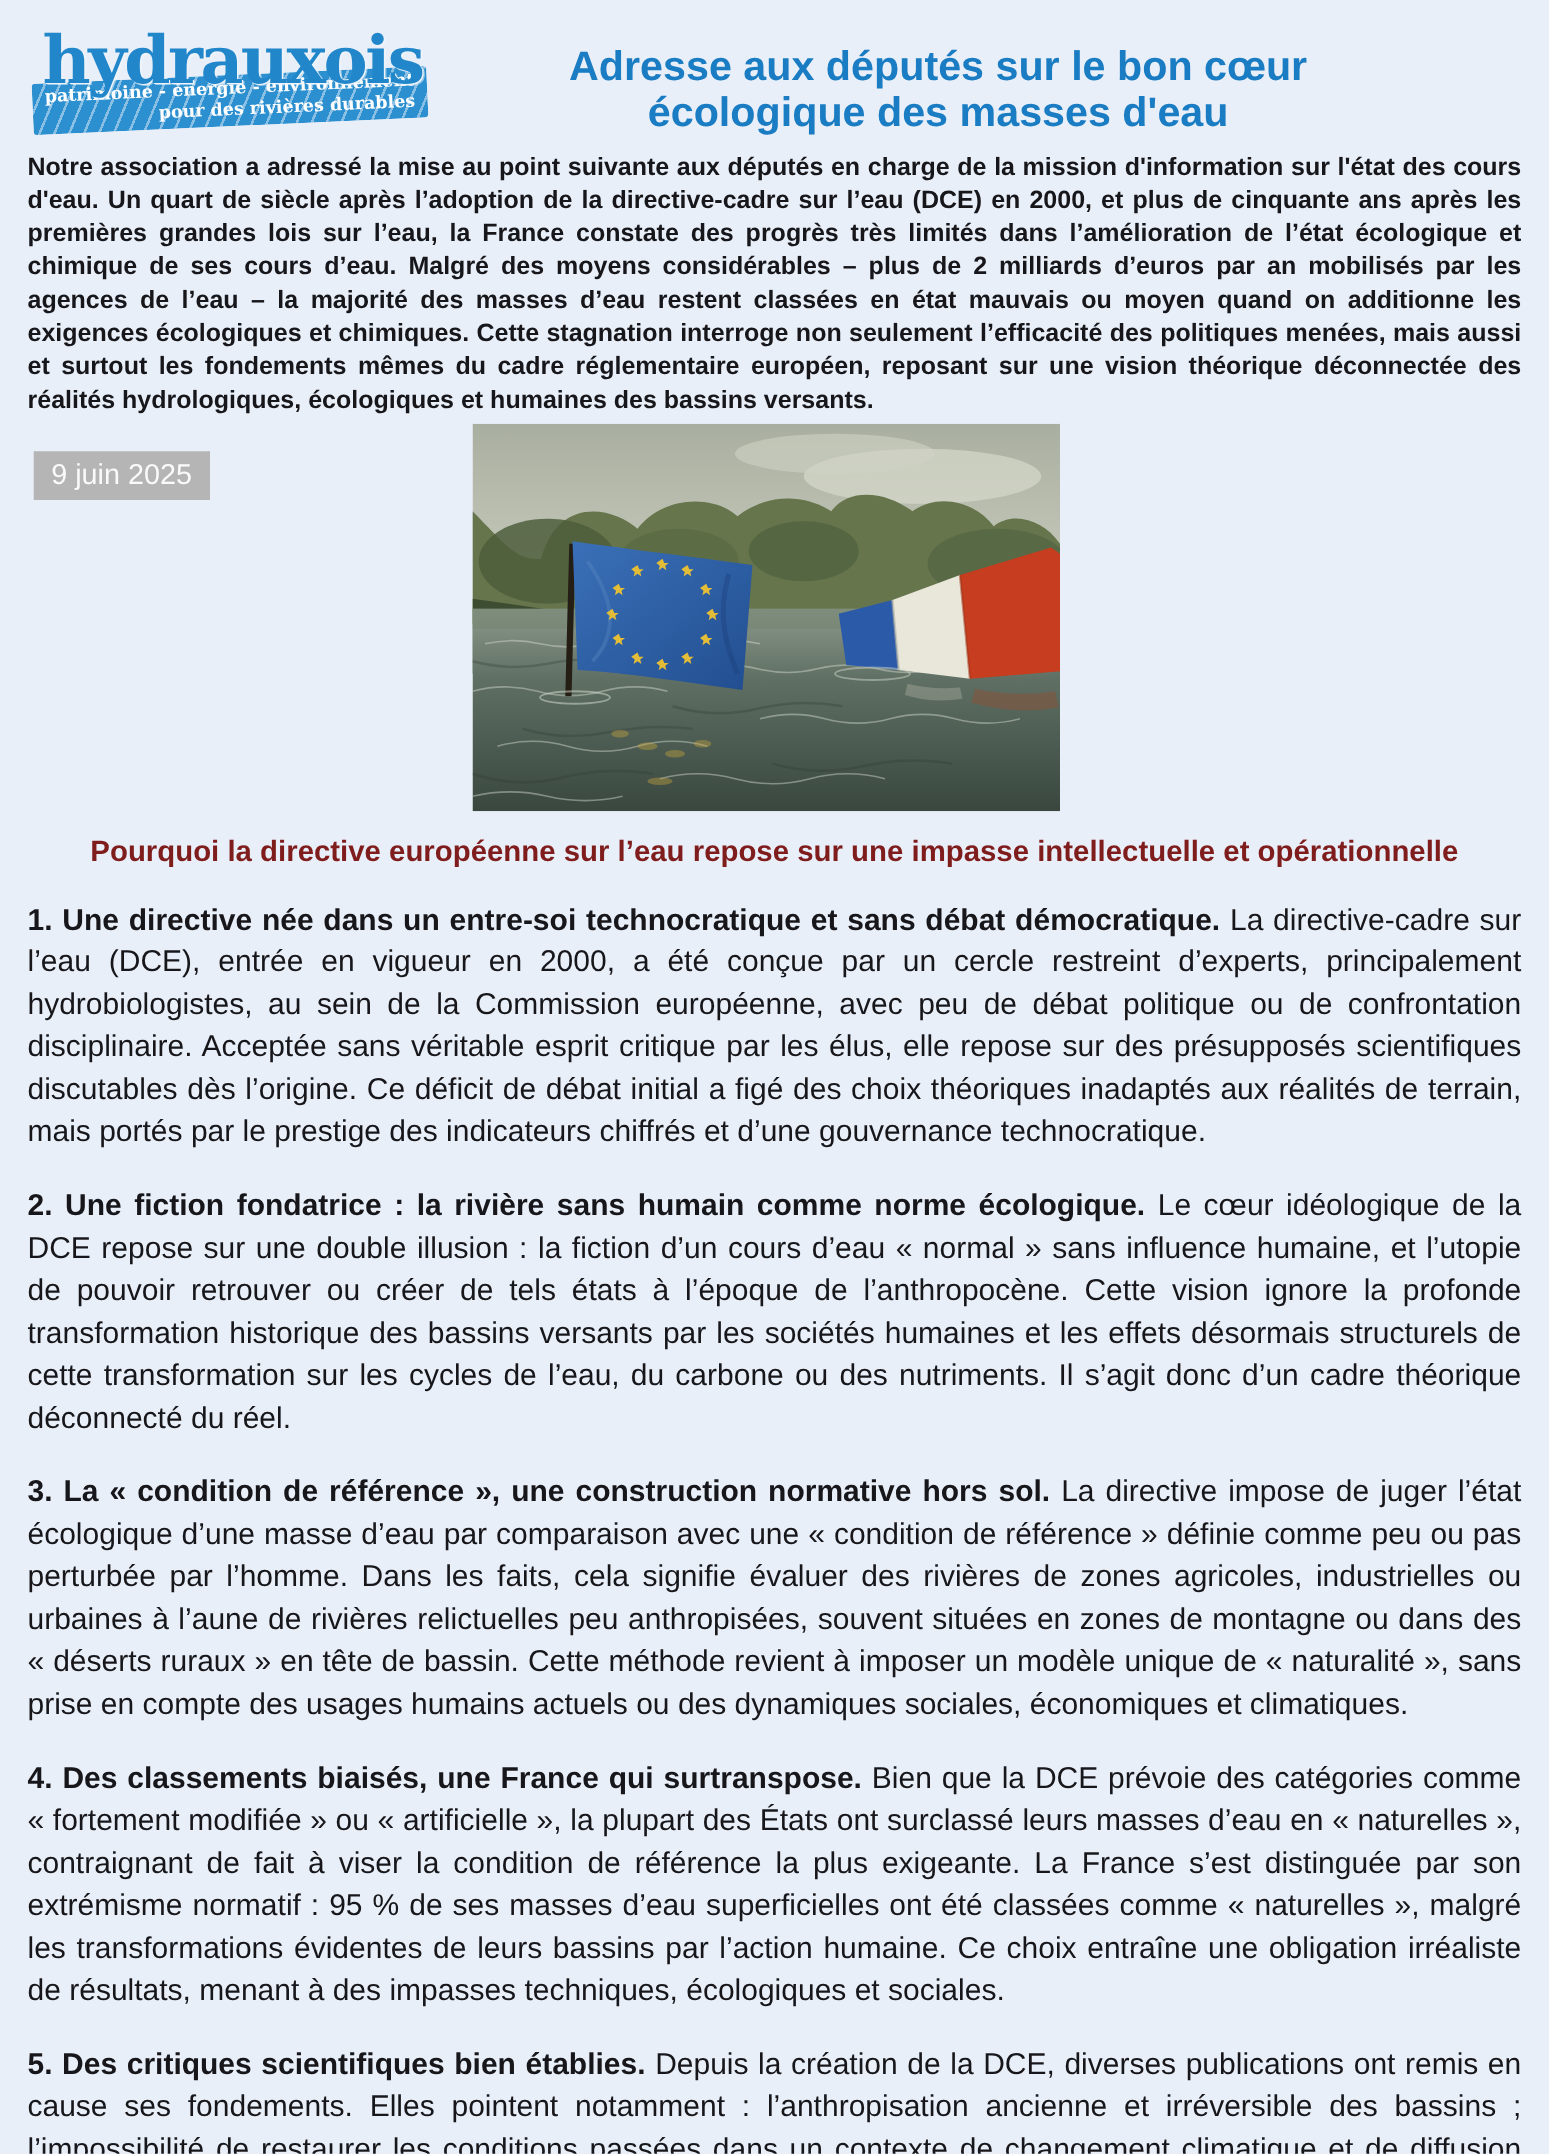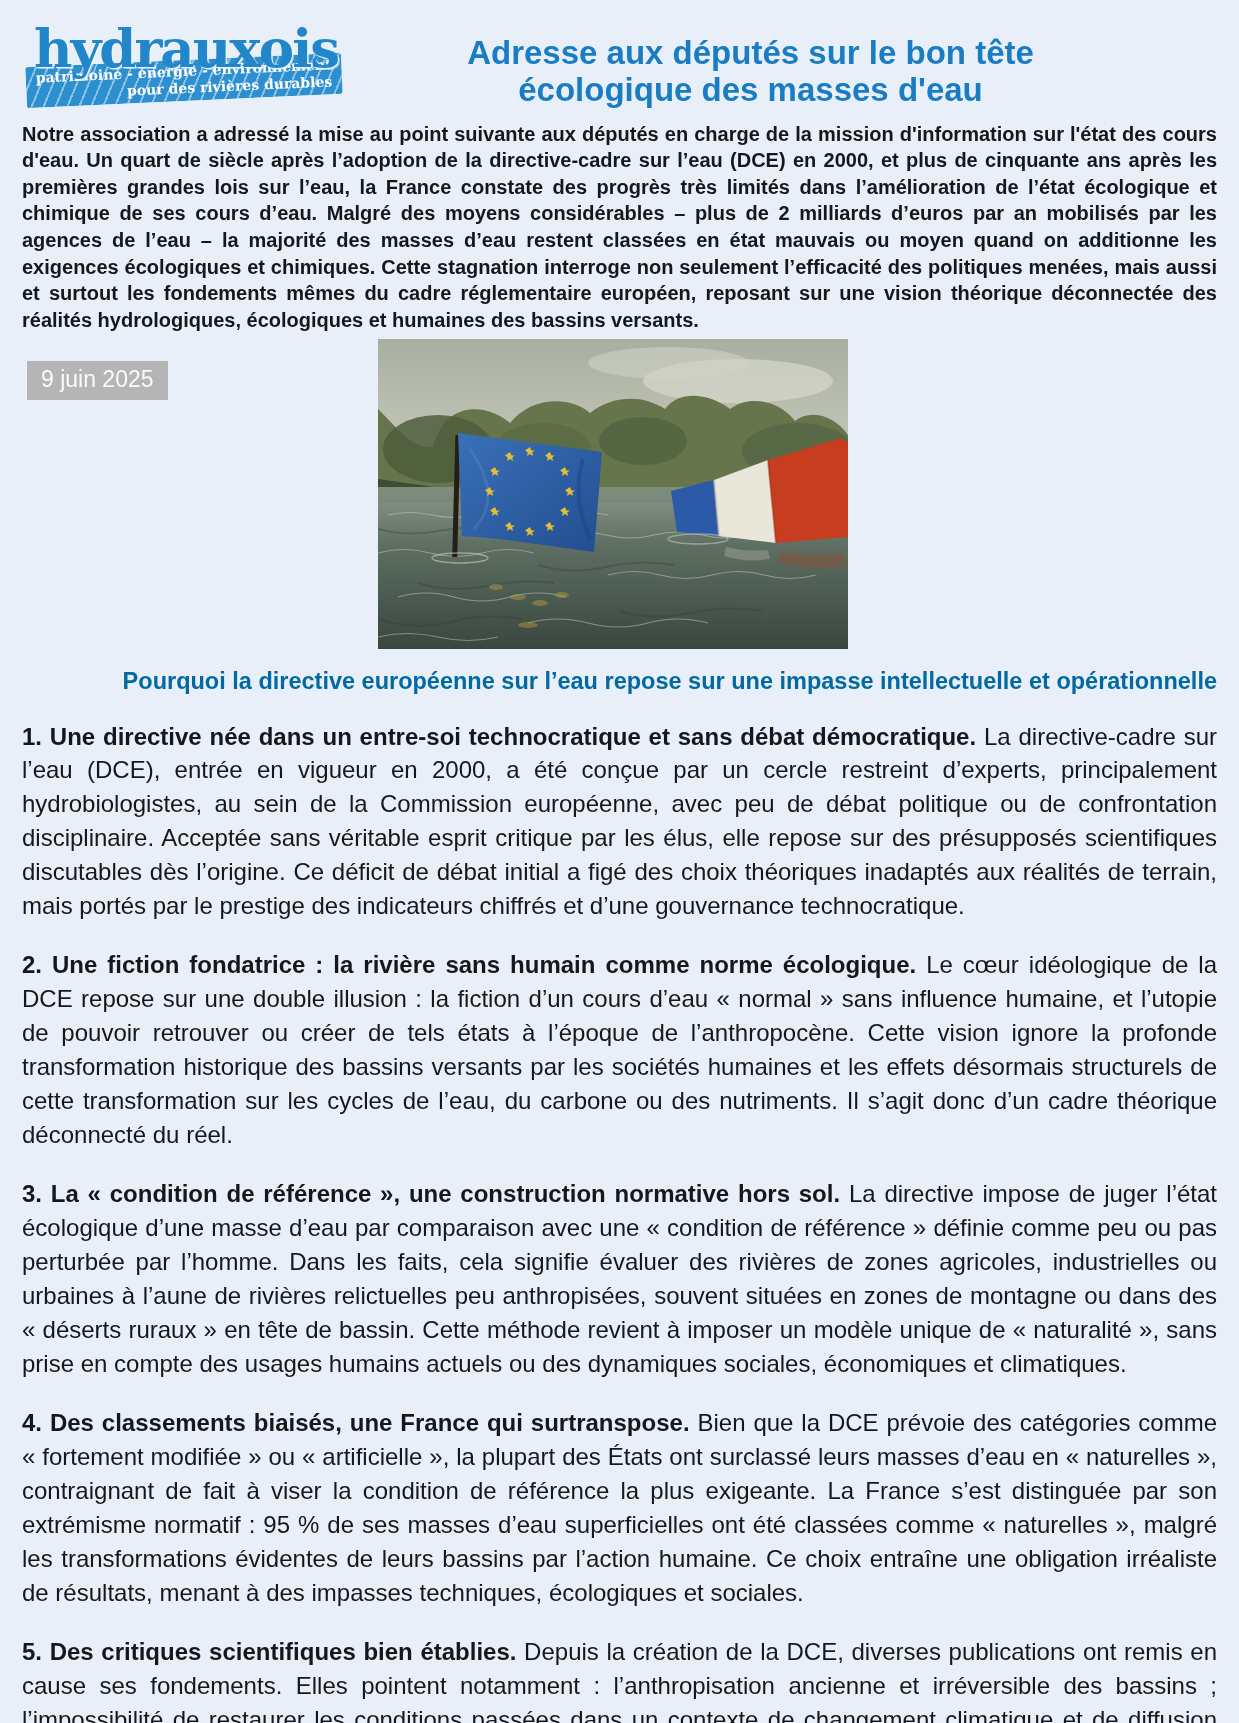--- a/index.html
+++ b/index.html
@@ -51,21 +51,21 @@
   .media-row{position:relative;height:320px;margin-top:6px;text-decoration:underline;}
   .date-badge{
     position:absolute;left:5px;top:22px;
     background:#b5b5b5;color:#fafafa;
     font-size:23px;padding:5px 14px 7px 14px;
   }
   .hero{position:absolute;left:356px;top:0;width:470px;height:310px;display:block;}
 
   
   .section-heading{
-    text-align:right;color:#0369a1;font-weight:bold;
+    text-align:center;color:#7f1d1d;font-weight:bold;
     font-size:23.5px;line-height:1.2;margin-top:8px;
   }
 
   
   .paras{margin-top:24px;}
   .paras p{
     margin:0 0 26px 0;
     font-size:24px;line-height:1.41;text-align:justify;hyphens:auto;
   }
   .p-lead{font-weight:bold;}
@@ -77,21 +77,21 @@
 
   <div class="header">
     <div class="logo">
       <div class="logo-text">hydrauxois</div>
       <div class="logo-band">
         <div>patrimoine - énergie - environnement</div>
         <div>pour des rivières durables</div>
       </div>
     </div>
     <div class="title">
-      <div>Adresse aux députés sur le bon tête</div>
+      <div>Adresse aux députés sur le bon cœur</div>
       <div>écologique des masses d'eau</div>
     </div>
   </div>
 
   <div class="intro">Notre association a adressé la mise au point suivante aux députés en charge de la mission d'information sur l'état des cours d'eau. Un quart de siècle après l’adoption de la directive-cadre sur l’eau (DCE) en 2000, et plus de cinquante ans après les premières grandes lois sur l’eau, la France constate des progrès très limités dans l’amélioration de l’état écologique et chimique de ses cours d’eau. Malgré des moyens considérables – plus de 2 milliards d’euros par an mobilisés par les agences de l’eau – la majorité des masses d’eau restent classées en état mauvais ou moyen quand on additionne les exigences écologiques et chimiques. Cette stagnation interroge non seulement l’efficacité des politiques menées, mais aussi et surtout les fondements mêmes du cadre réglementaire européen, reposant sur une vision théorique déconnectée des réalités hydrologiques, écologiques et humaines des bassins versants.</div>
 
   <div class="media-row">
     <div class="date-badge">9 juin 2025</div>
 
     <svg class="hero" viewBox="0 0 470 310" role="img" aria-label="Peinture d'une rivière bordée d'arbres : un drapeau européen planté sur un mât et un drapeau français à demi submergé dans l'eau">

